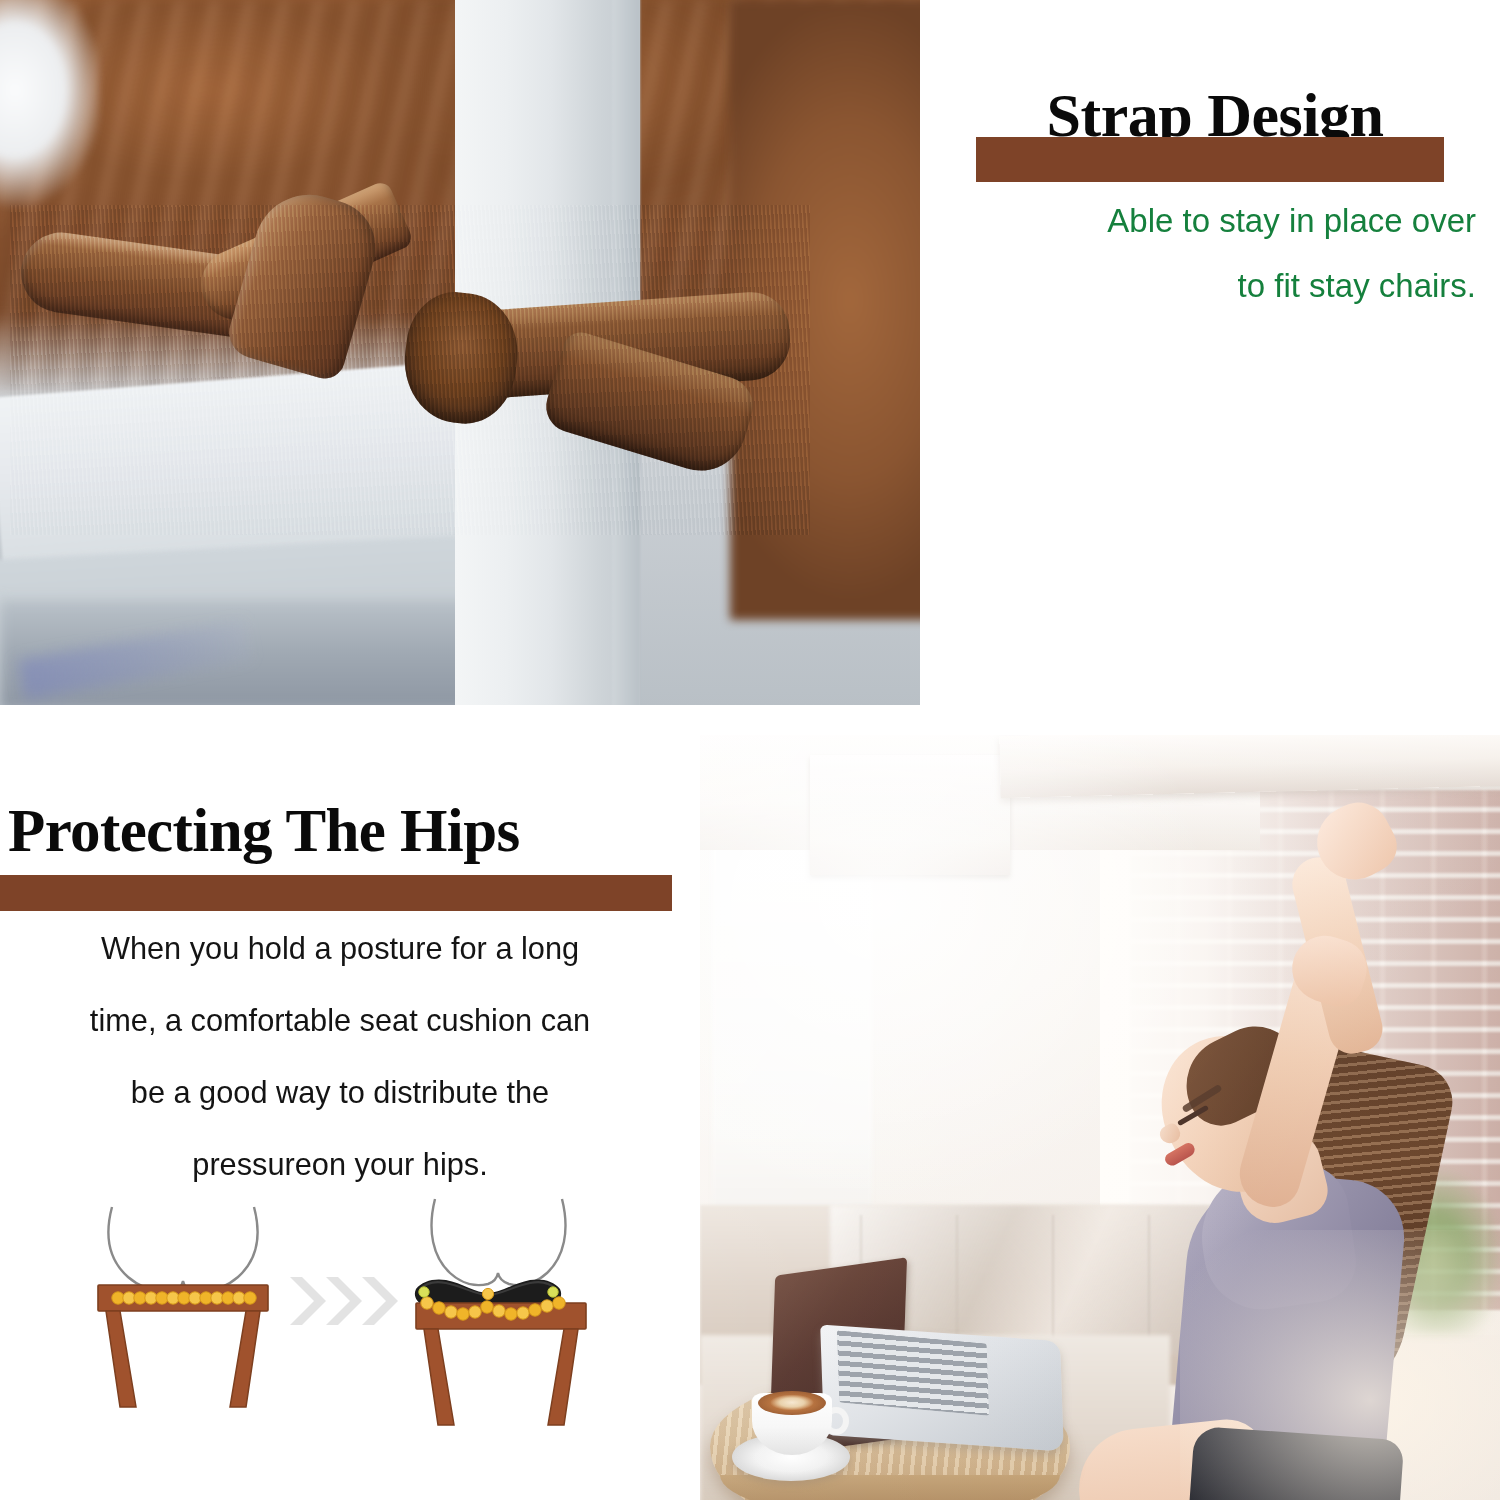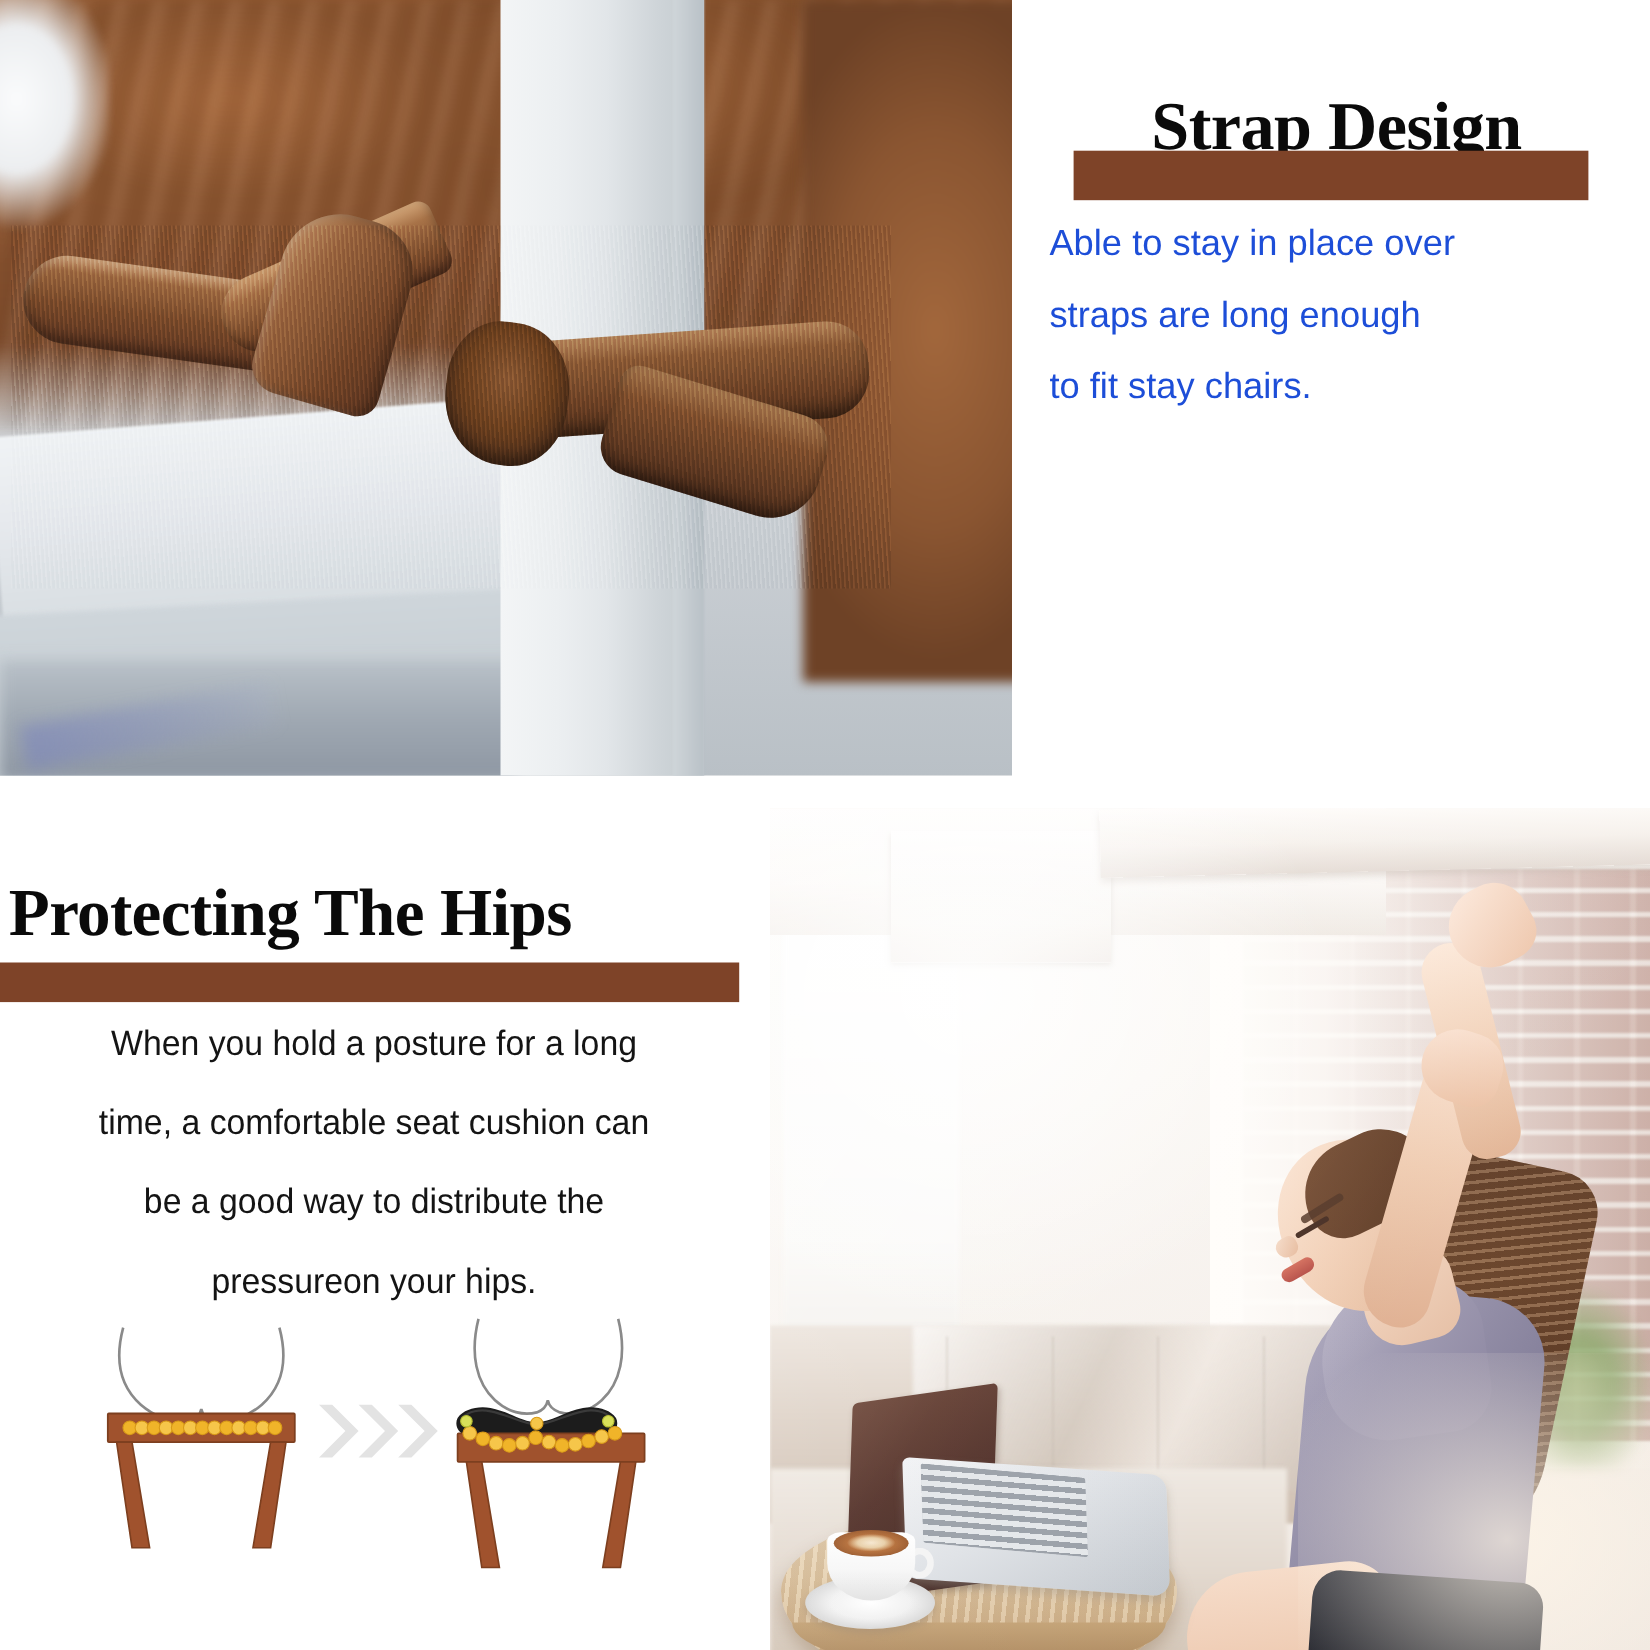--- a/index.html
+++ b/index.html
@@ -151,24 +151,24 @@
     color: #0a0a0a;
     white-space: nowrap;
     margin-top: 46px;
   }
   .panel-strap .rule {
     position: absolute; left: 46px; top: 137px; width: 468px; height: 45px;
     background: #7e4328;
   }
   .panel-strap .body {
     position: absolute; left: 24px; top: 188px; width: 522px;
-    text-align: left;
+    text-align: right;
     font-size: 33px;
     line-height: 65px;
-    color: #1d4ed8;
+    color: #15803d;
   }
 
   
   .panel-hips {
     position: absolute; left: 0; top: 772px; width: 700px; height: 765px;
     background: #fff;
   }
   .panel-hips .heading {
     position: absolute; left: 8px; top: 24px; width: 680px;
     text-align: left;
@@ -490,21 +490,20 @@
       <div class="bow-knot"></div>
       <div class="bow-fuzz"></div>
     </div>
   </div>
 
   <div class="panel-strap">
     <div class="heading">Strap Design</div>
     <div class="rule"></div>
     <div class="body">
       <div>Able to stay in place over</div>
-      <div>straps are long enough</div>
       <div>to fit stay chairs.</div>
     </div>
   </div>
 
   <div class="panel-hips">
     <div class="heading">Protecting The Hips</div>
     <div class="rule"></div>
     <div class="body">
       <div>When you hold a posture for a long</div>
       <div>time, a comfortable seat cushion can</div>

